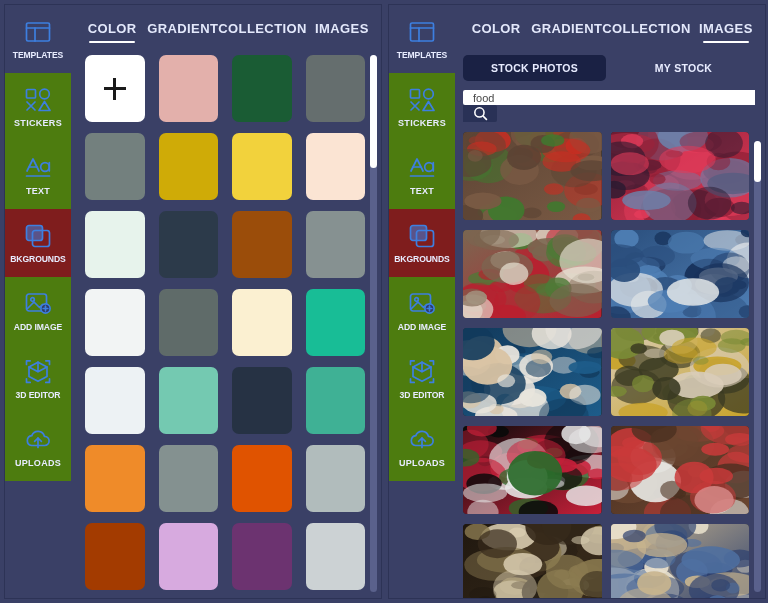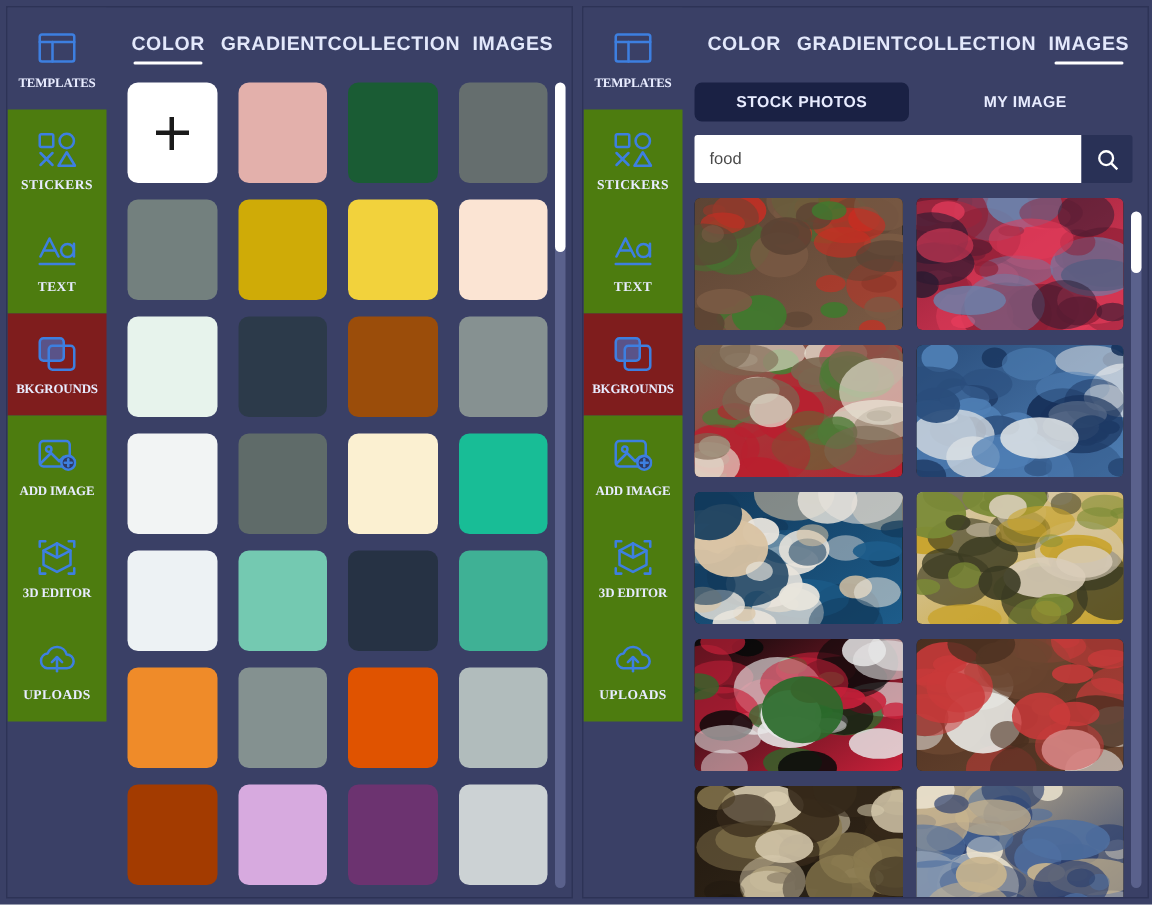--- a/index.html
+++ b/index.html
@@ -36,21 +36,20 @@
   .side-group.dark { background: #4d7c0f; }
   .side-group.hl { background: #7f1d1d; }
 
   .side-item {
     height: 68px;
     display: flex; flex-direction: column;
     align-items: center; justify-content: center;
     gap: 5px;
     cursor: pointer;
     user-select: none;
-    font-family: Liberation Serif, serif;
   }
   .side-item .ico {
     width: 28px; height: 26px;
     display: flex; align-items: center; justify-content: center;
     color: #3d7fe0;
   }
   .side-item .ico svg { display:block; }
   .side-label {
     font-size: 9px;
     letter-spacing: 0.3px;
@@ -158,20 +157,21 @@
     cursor: pointer;
     white-space: nowrap;
   }
   .subtab.active { background: #1a2144; }
 
   .searchrow {
     display: flex;
     margin: 9px 10px 0 8px;
     height: 32px;
     align-items: stretch;
+    flex-direction: column;
   }
   .searchbox {
     flex: 1;
     background: #ffffff;
     border: none;
     outline: none;
     font-size: 11px;
     font-family: "Liberation Sans", sans-serif;
     color: #4a4a4a;
     padding: 0 10px;
@@ -436,21 +436,21 @@
         </div>
       <div class="content">
         <div class="tabs" id="tabs-right">
             <div class="tab">COLOR</div>
             <div class="tab">GRADIENT</div>
             <div class="tab">COLLECTION</div>
             <div class="tab active">IMAGES</div>
           </div>
         <div class="subtabs" id="subtabs">
             <div class="subtab active">STOCK PHOTOS</div>
-            <div class="subtab">MY IMAGE</div>
+            <div class="subtab">MY STOCK</div>
           </div>
         <div class="searchrow">
           <input class="searchbox" type="text" id="search-in" placeholder="Search" value="food" style="">
           <div class="search-btn">
             <svg width="17" height="17" viewBox="0 0 24 24" fill="none" stroke-width="2.2">
               <circle cx="10.5" cy="10.5" r="6.5"></circle>
                 <line x1="15.4" y1="15.4" x2="21" y2="21"></line>
             </svg>
           </div>
         </div>

